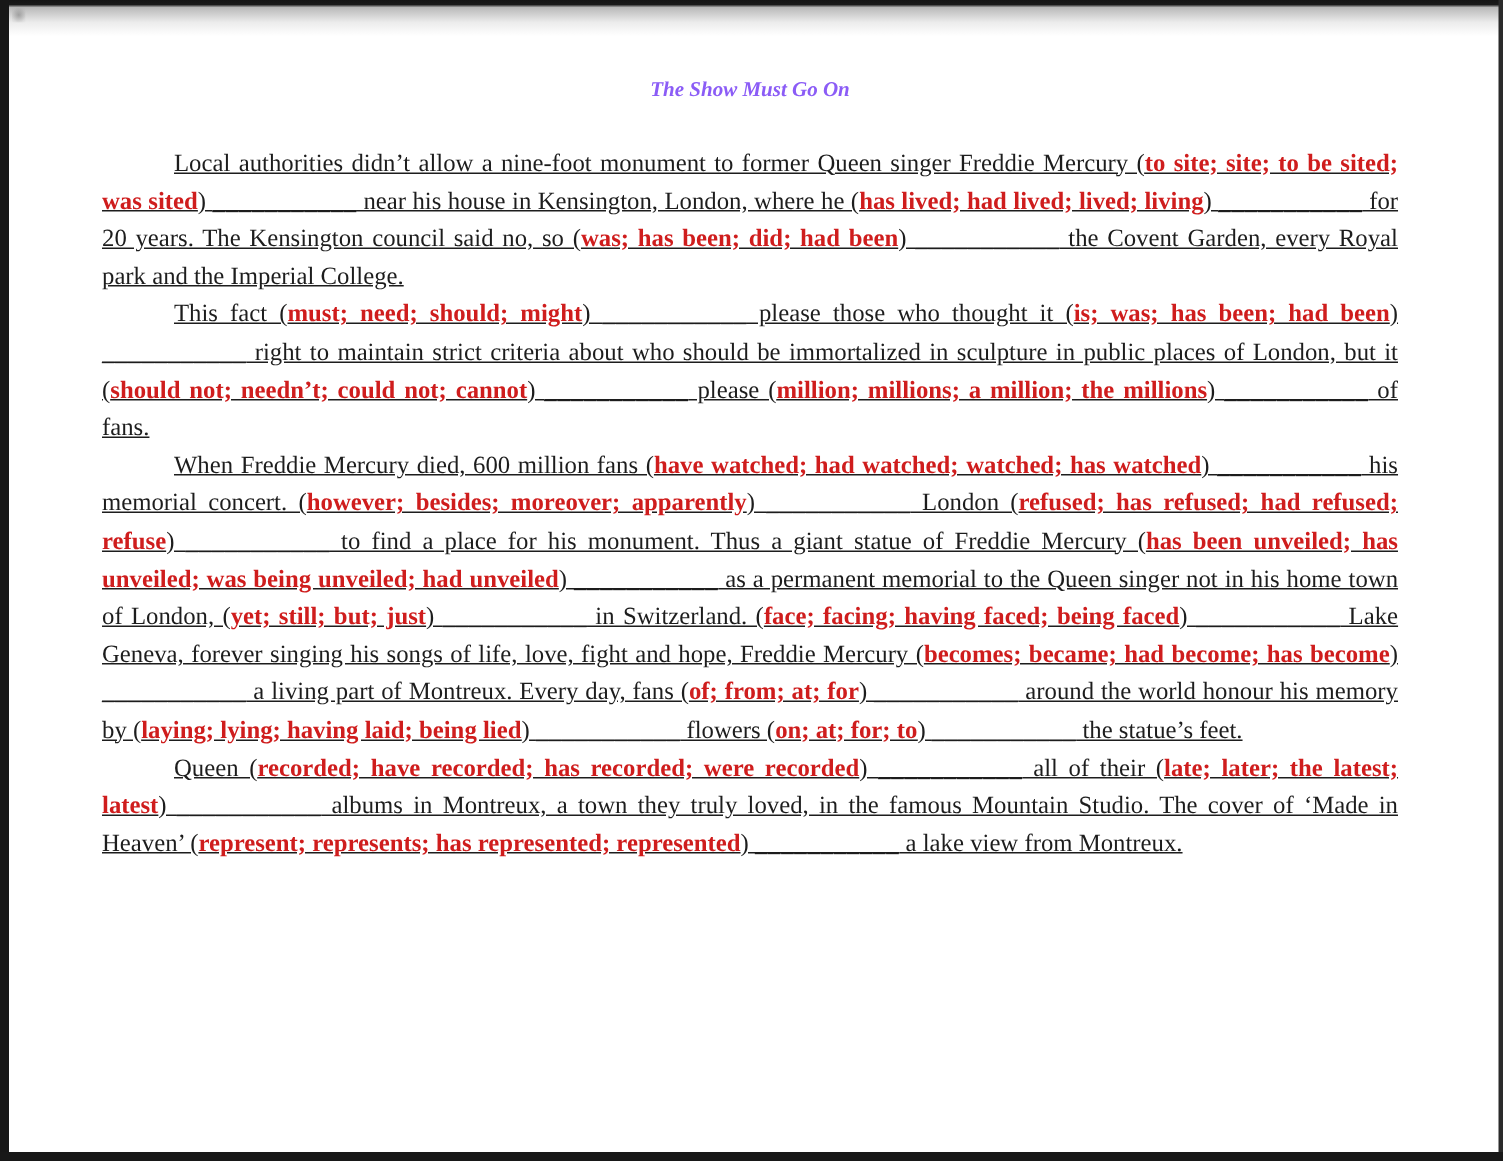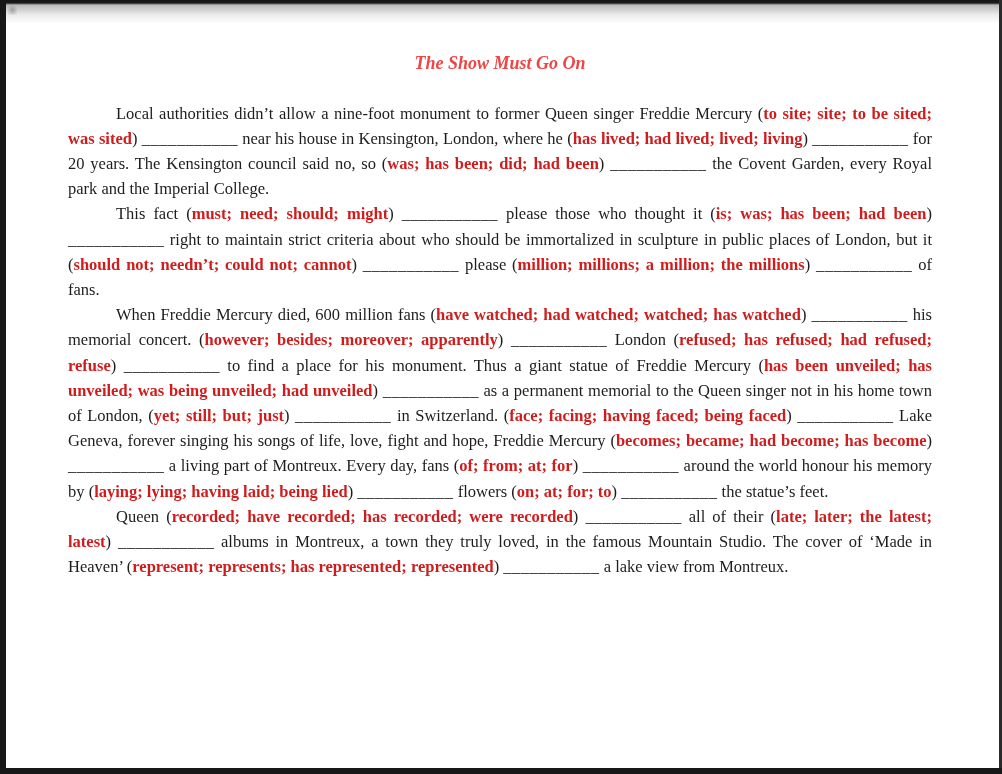--- a/index.html
+++ b/index.html
@@ -45,33 +45,34 @@
     position: absolute;
     left: 68px;
     right: 70px;
     top: 52px;
     z-index: 2;
   }
   .title {
     font-family: "Liberation Serif", serif;
     font-style: italic;
     font-weight: 700;
-    font-size: 18px;
+    font-size: 14px;
     line-height: 1.25;
     text-align: center;
-    color: #ef4444;
+    color: #8b5cf6;
     margin: 0 0 26px 0;
   }
   .para {
     margin: 0;
     font-size: 16.5px;
     line-height: 25.2px;
     color: var(--text, #1d1d1d);
     text-align: justify;
     text-indent: 48px;
+    text-decoration: underline;
   }
   .opt {
     color: var(--accent, #cf1d1d);
     font-weight: 700;
   }
   .blank {
     color: var(--text, #1d1d1d);
     white-space: nowrap;
     letter-spacing: 0.5px;
   }

